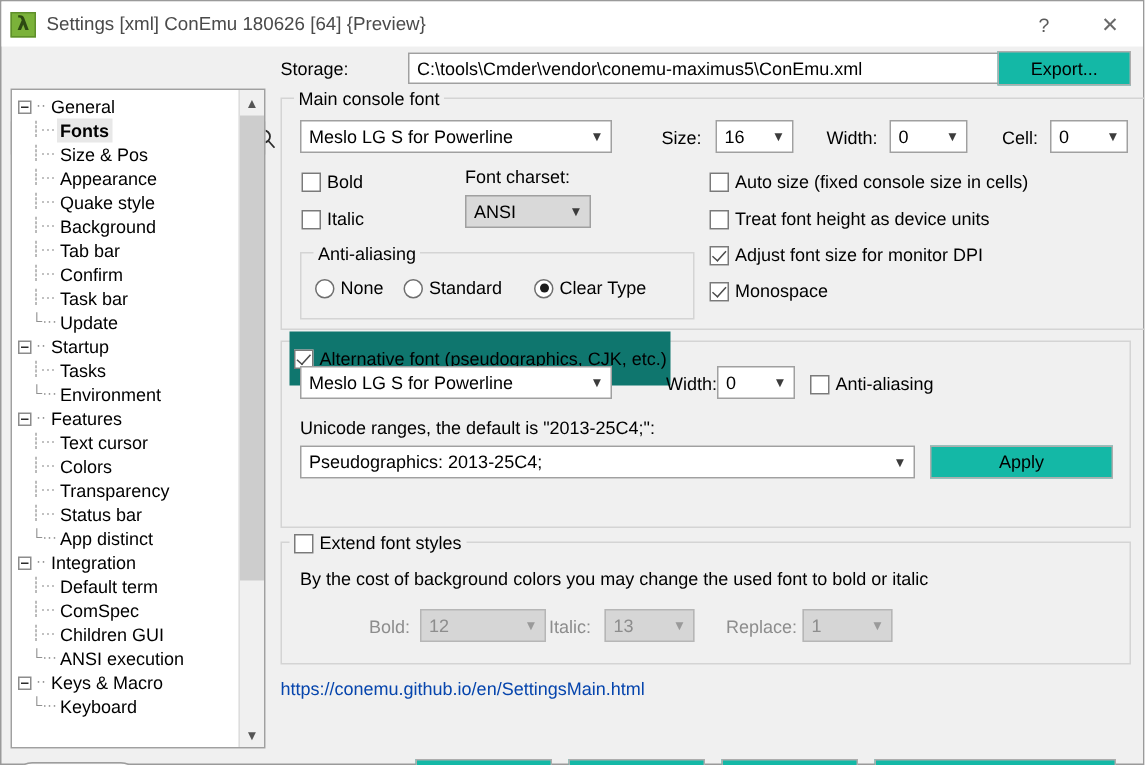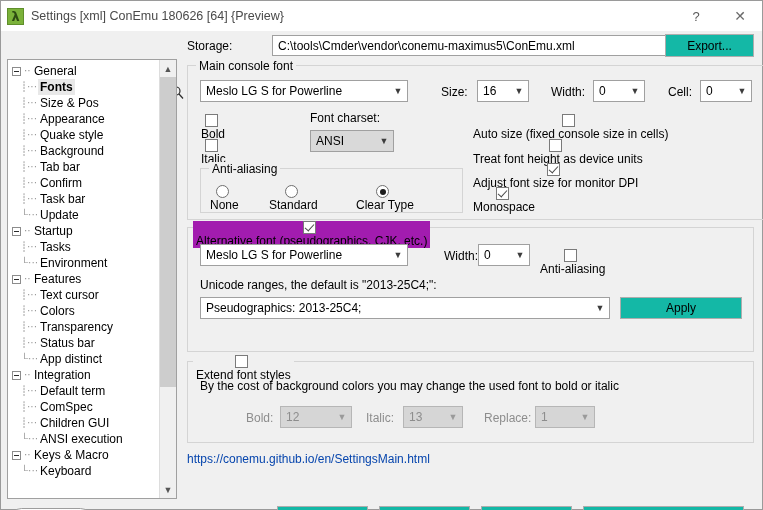--- a/index.html
+++ b/index.html
@@ -296,21 +296,21 @@
     width: 18px;
     display: flex;
     align-items: center;
     justify-content: center;
     color: #3c3c3c;
     font-size: 9px;
   }
   .combo.gray { background: #d9d9d9; }
   .combo.disabled { background: #d6d6d6; border-color: #b6b6b6; color: #8d8d8d; }
 
-  .cb-row { display: flex; align-items: center; font-size: 12px; white-space: nowrap; flex-direction: column; }
+  .cb-row { display: flex; align-items: center; font-size: 12px; white-space: nowrap; }
   .checkbox {
     width: 13px; height: 13px;
     border: 1px solid #7a7a7a;
     background: #fff;
     box-sizing: border-box;
     position: relative;
     margin-right: 4px;
     flex: none;
   }
   .checkbox.checked::after {
@@ -609,21 +609,21 @@
           <span>Adjust font size for monitor DPI</span>
         </div>
         <div class="cb-row" style="position:absolute;left:285px;top:121px;">
           <span class="checkbox checked"></span>
           <span>Monospace</span>
         </div>
       </div>
 
       <div class="group grp-alt">
         <div class="g-title" style="left:5px;padding:0;">
-          <span class="cb-row" style="background:#a21caf;padding:0 3px;">
+          <span class="cb-row" style="background:#0f766e;padding:11px 3px;">
             <span class="checkbox checked"></span>
             <span>Alternative font (pseudographics, CJK, etc.)</span>
           </span>
         </div>
 
         <div class="combo" style="position:absolute;left:12px;top:16px;width:208px;">
           <span>Meslo LG S for Powerline</span>
           <span class="arrow">▼</span>
         </div>
 
@@ -649,21 +649,21 @@
       <div class="group grp-ext">
         <div class="g-title" style="left:5px;padding:0;">
           <span class="cb-row" style="background:#f0f0f0;padding:0 3px;">
             <span class="checkbox"></span>
             <span>Extend font styles</span>
           </span>
         </div>
         <div class="lbl" style="position:absolute;left:12px;top:17px;">By the cost of background colors you may change the used font to bold or italic</div>
 
         <div class="lbl disabled-text" style="position:absolute;left:58px;top:49px;">Bold:</div>
-        <div class="combo disabled" style="position:absolute;left:92px;top:44px;width:72px;">
+        <div class="combo disabled" style="position:absolute;left:92px;top:44px;width:84px;">
           <span>12</span>
           <span class="arrow" style="color:#9a9a9a;">▼</span>
         </div>
 
         <div class="lbl disabled-text" style="position:absolute;left:178px;top:49px;">Italic:</div>
         <div class="combo disabled" style="position:absolute;left:215px;top:44px;width:60px;">
           <span>13</span>
           <span class="arrow" style="color:#9a9a9a;">▼</span>
         </div>
 

